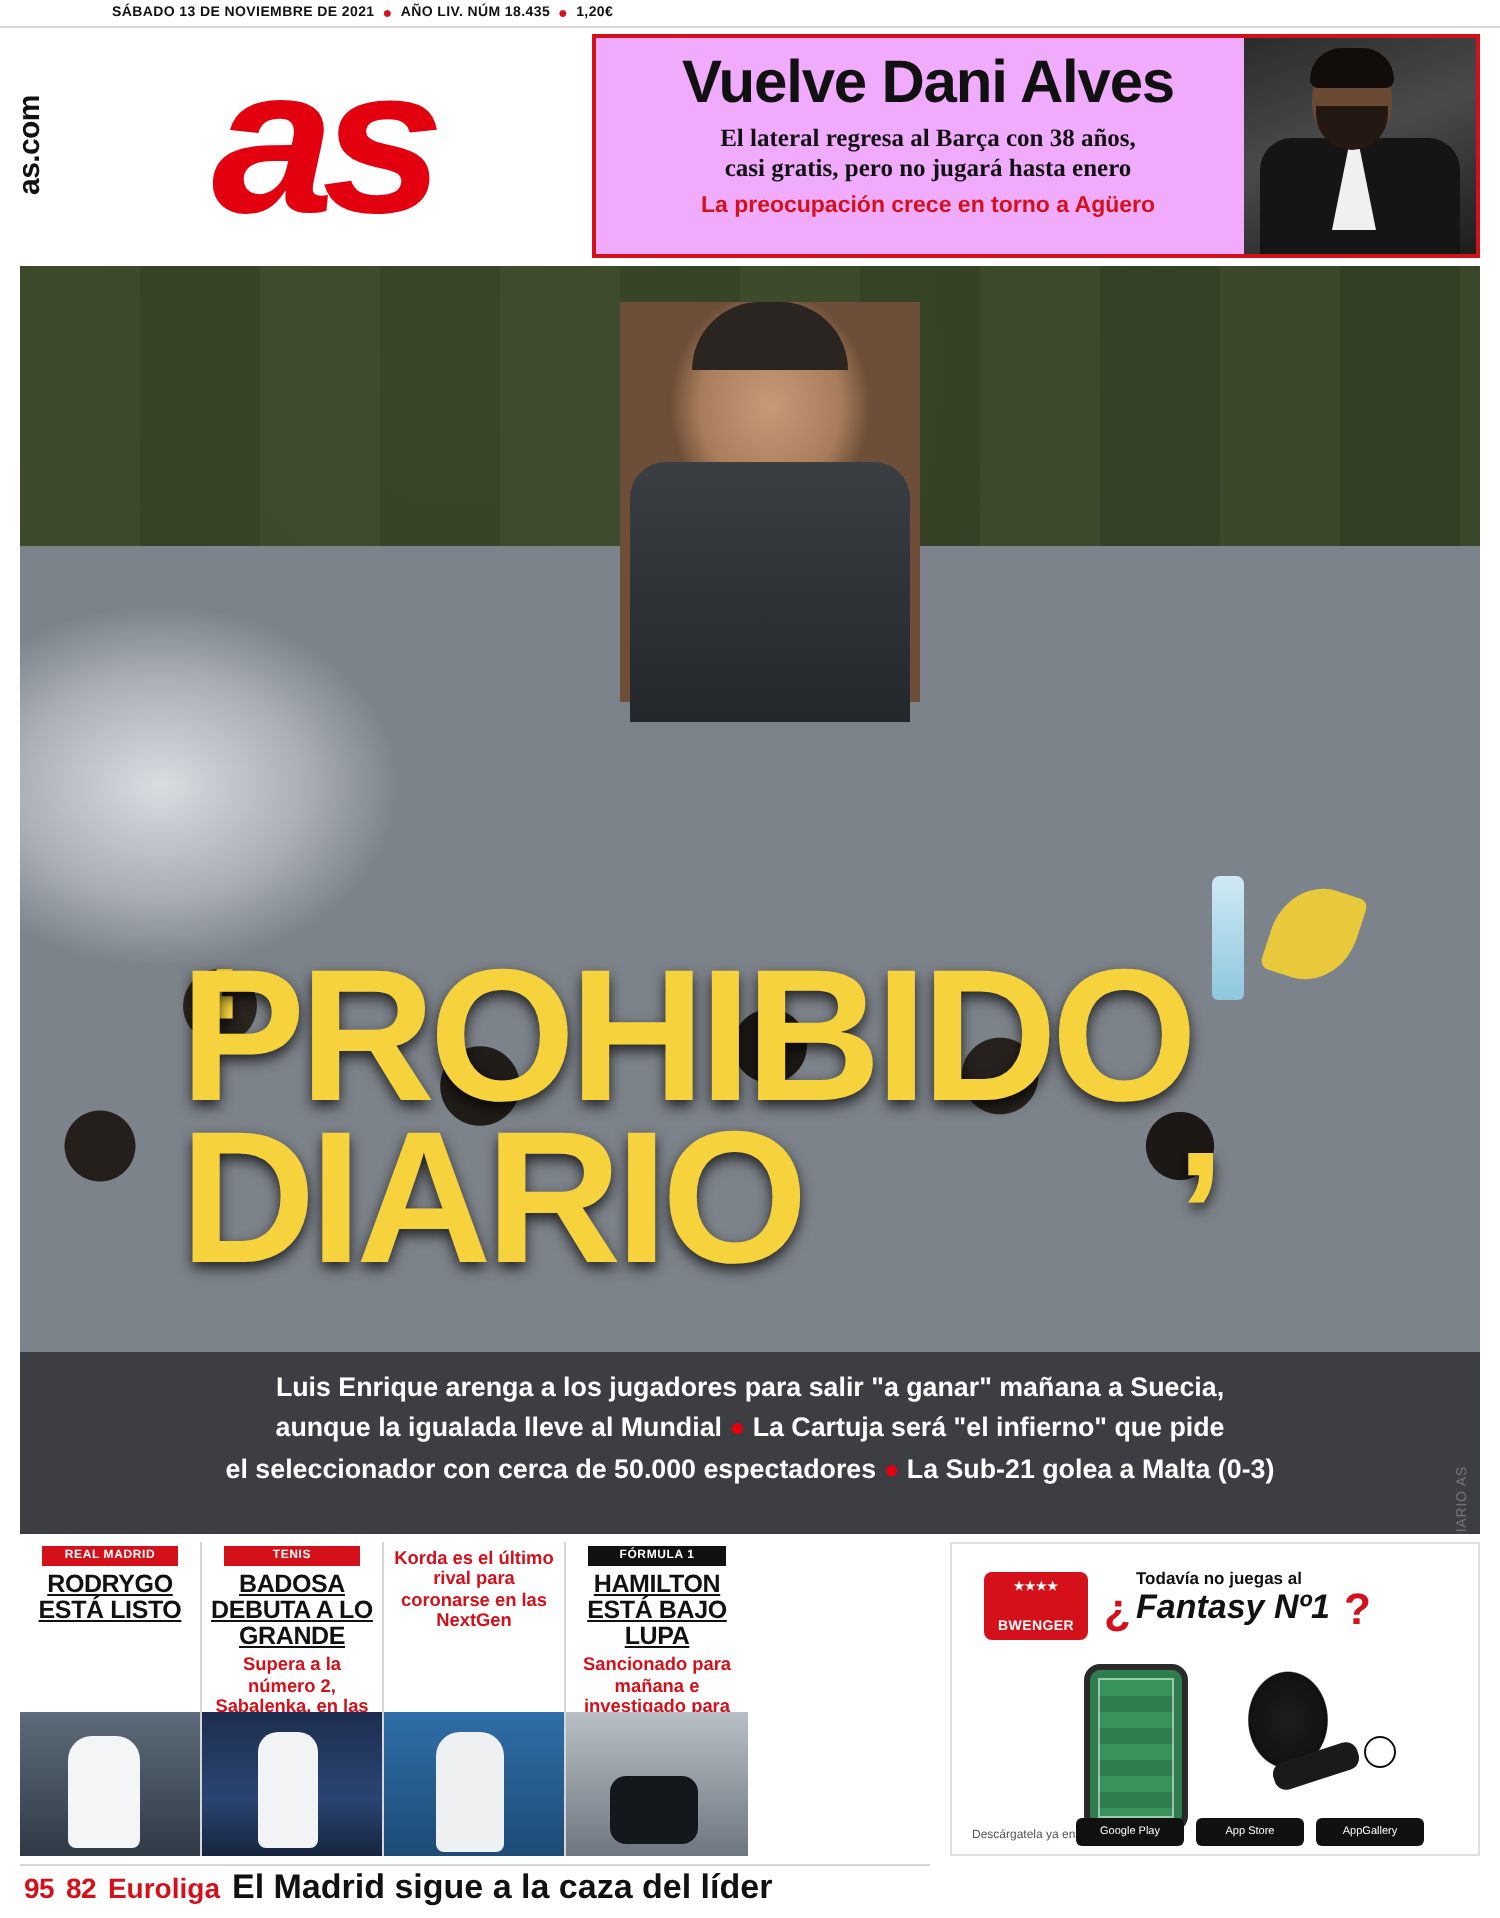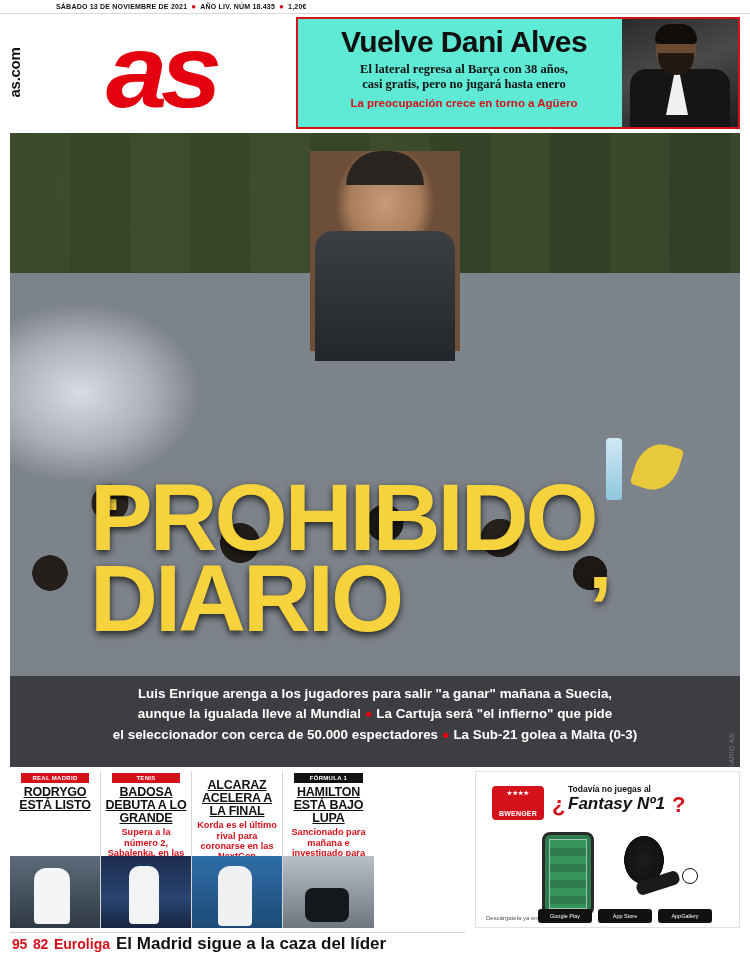--- a/index.html
+++ b/index.html
@@ -65,21 +65,21 @@
     font-family: "Liberation Sans", sans-serif;
     transform: scaleX(1.06);
   }
 
   
   .topbox {
     position: absolute;
     top: 17px; left: 296px;
     width: 444px; height: 112px;
     border: 2px solid #d4111b;
-    background: #5eead4;
+    background: #f0abfc;
     overflow: hidden;
   }
   .topbox .photo {
     position: absolute;
     right: 0; top: 0;
     width: 116px; height: 108px;
     background: linear-gradient(160deg,#2b2b2b 0%, #4a4a4a 45%, #1d1d1d 100%);
     overflow: hidden;
   }
   .topbox .photo .head {
@@ -517,21 +517,20 @@
       </div>
 
       <div class="mod">
         <span class="tag">TENIS</span>
         <h3>BADOSA DEBUTA A LO GRANDE</h3>
         <p>Supera a la número 2, Sabalenka, en las WTA Finals</p>
         <div class="thumb badosa"></div>
       </div>
 
       <div class="mod">
-        <h3 style="margin-top:8px">ALCARAZ ACELERA A LA FINAL</h3>
         <p>Korda es el último rival para coronarse en las NextGen</p>
         <div class="thumb alcaraz"></div>
       </div>
 
       <div class="mod">
         <span class="tag black">FÓRMULA 1</span>
         <h3>HAMILTON ESTÁ BAJO LUPA</h3>
         <p>Sancionado para mañana e investigado para el esprint de hoy</p>
         <div class="thumb hamilton"></div>
       </div>

